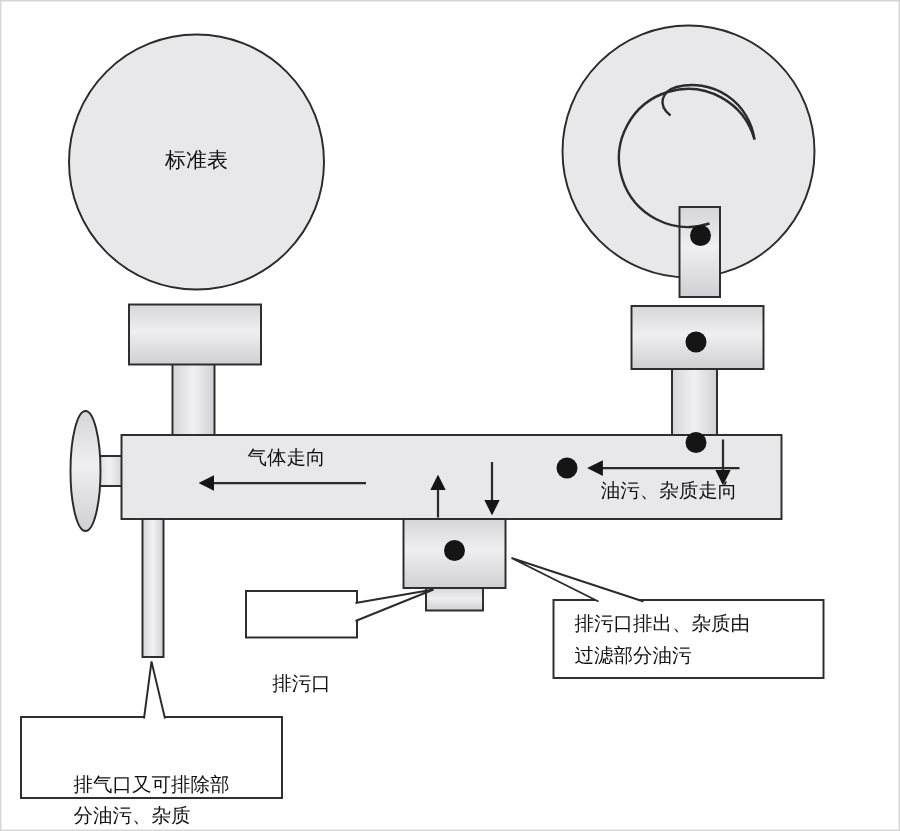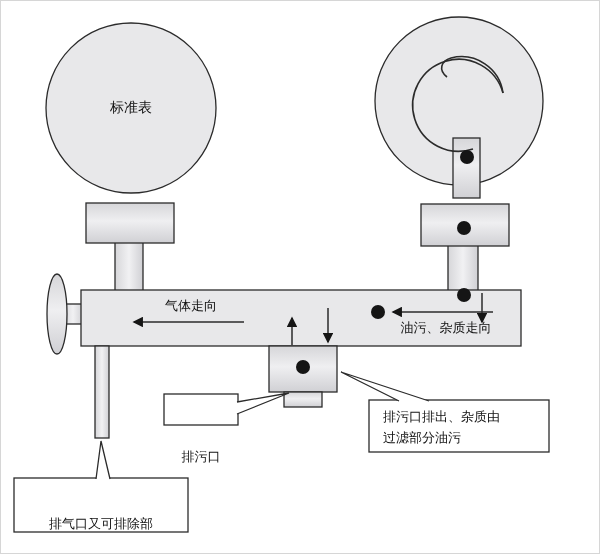--- a/index.html
+++ b/index.html
@@ -105,15 +105,16 @@
 
   <div class="lbl center" style="left:163px;top:400px;width:74px;margin-top:47px;">排污口</div>
 
   <div class="lbl two-line" style="left:382px;top:405px;width:160px;">
     <div>排污口排出、杂质由</div>
     <div>过滤部分油污</div>
   </div>
 
   <div class="lbl two-line" style="left:26px;top:512px;width:150px;margin-left:22px;">
     <div>排气口又可排除部</div>
+    <div>分油污、杂质</div>
   </div>
 
 </div>
 
 </body></html>

